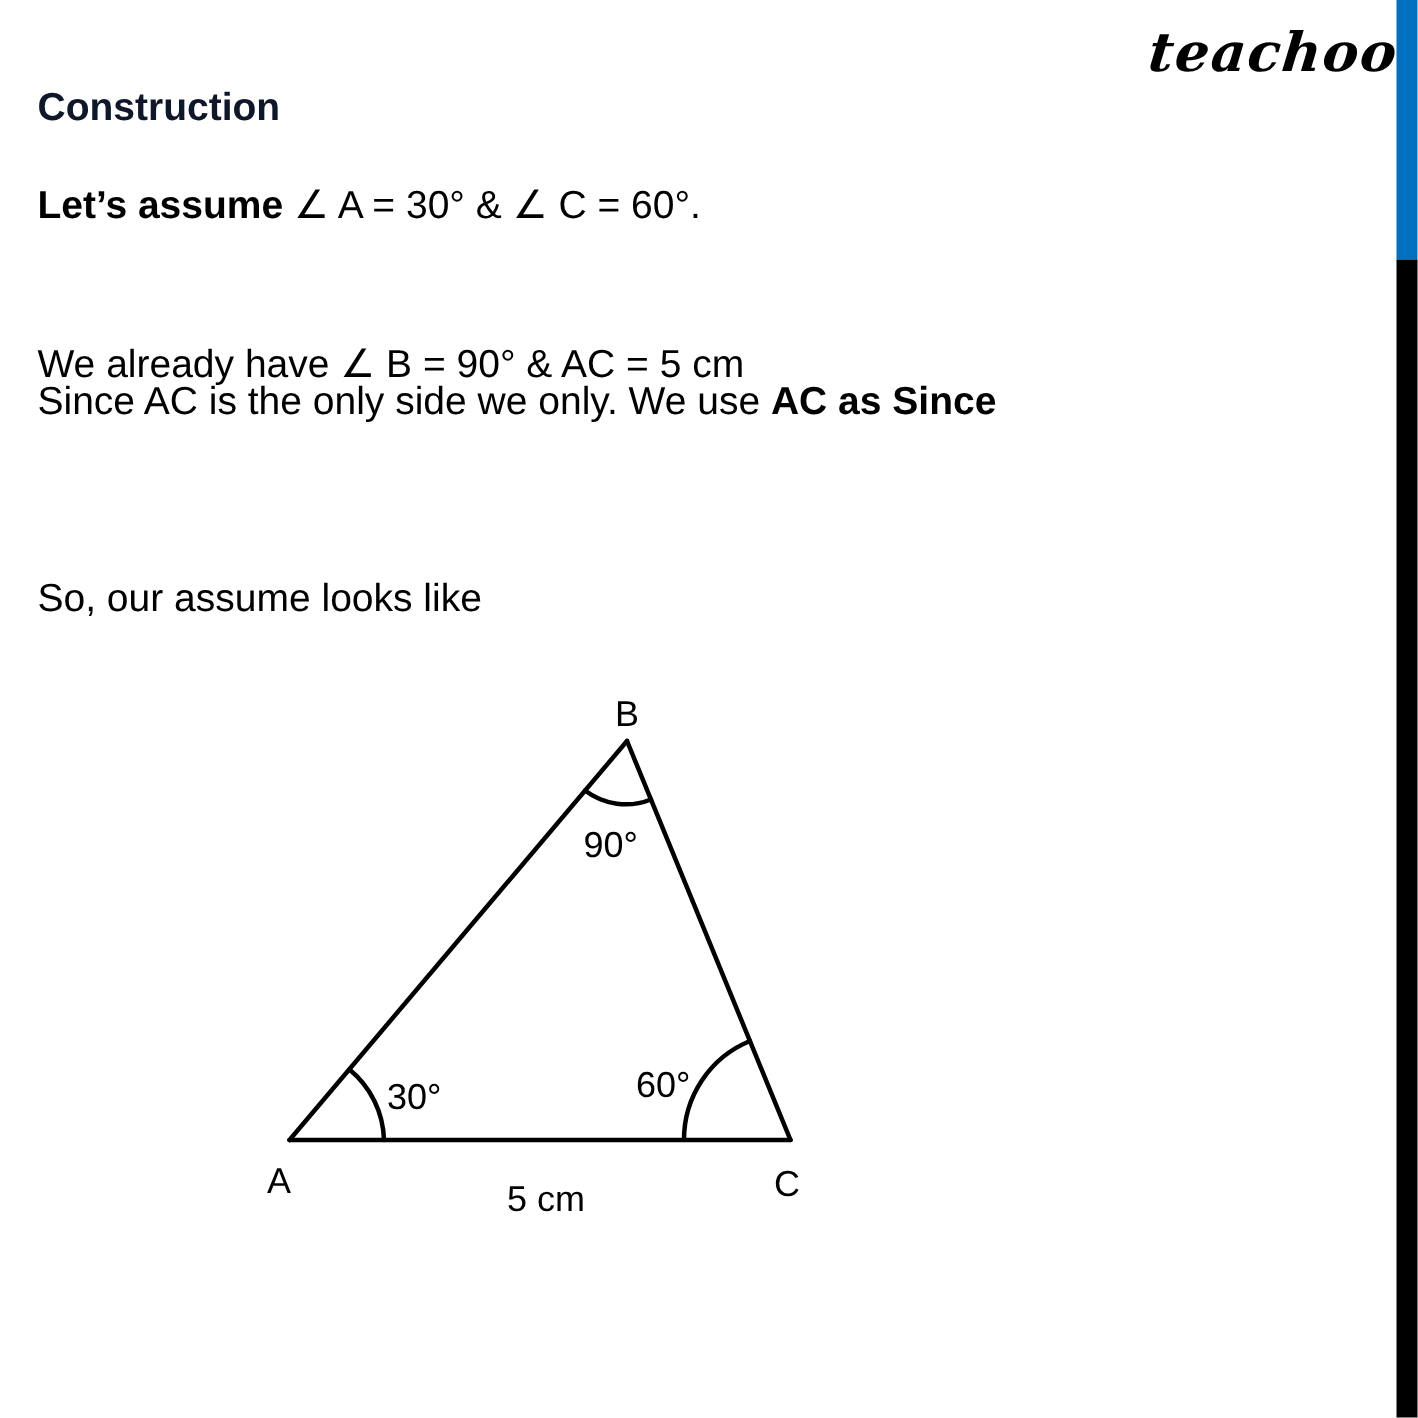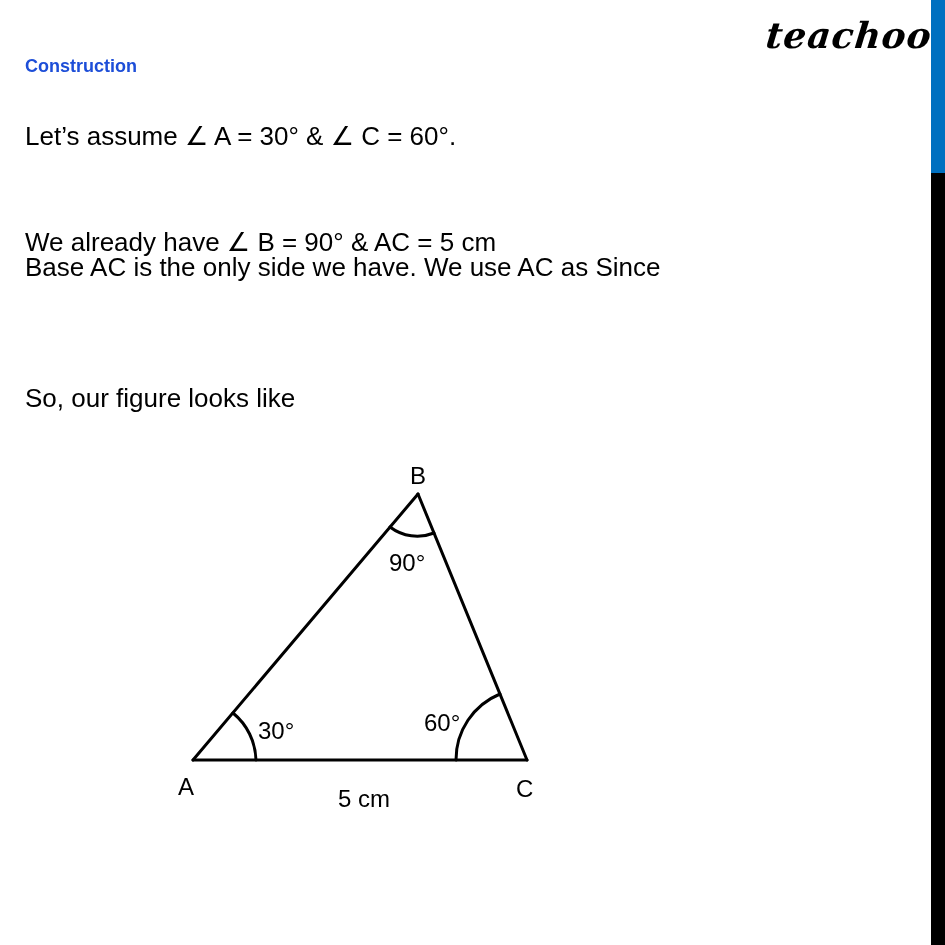--- a/index.html
+++ b/index.html
@@ -40,31 +40,31 @@
       left: 931px;
       top: 173px;
       width: 14px;
       height: 772px;
       background: #000000;
     }
     .heading {
       position: absolute;
       left: 25px;
       top: 56px;
-      font-size: 18px;
+      font-size: 26px;
       font-weight: bold;
-      color: #1d4ed8;
+      color: #0f172a;
     }
     .line {
       position: absolute;
       left: 25px;
       font-size: 26px;
       white-space: nowrap;
     }
-    .line b { font-weight: normal; }
+    .line b { font-weight: bold; }
     #line1 { top: 121px; }
     #line2 { top: 187px; margin-top: 40px; }
     #line3 { top: 252px; }
     #line4 { top: 383px; }
     .figure {
       position: absolute;
       left: 0;
       top: 0;
       width: 945px;
       height: 945px;
@@ -88,25 +88,25 @@
 
 <div class="line" id="line1">
   <b>Let’s assume</b><span> ∠ A = 30° &amp; ∠ C = 60°.</span>
 </div>
 
 <div class="line" id="line2">
   <span>We already have ∠ B = 90° &amp; AC = 5 cm</span>
 </div>
 
 <div class="line" id="line3">
-  <span>Base AC is the only side we have. We use </span><b>AC as Since</b>
+  <span>Since AC is the only side we only. We use </span><b>AC as Since</b>
 </div>
 
 <div class="line" id="line4">
-  <span>So, our figure looks like</span>
+  <span>So, our assume looks like</span>
 </div>
 
 <svg class="figure" viewBox="0 0 945 945" xmlns="http://www.w3.org/2000/svg">
 
   <g stroke="#000" stroke-width="3" fill="none" stroke-linecap="round" stroke-linejoin="round">
     <line x1="193" y1="760" x2="418" y2="494"></line>
     <line x1="418" y1="494" x2="527" y2="760"></line>
     <line x1="193" y1="760" x2="527" y2="760"></line>
 
     <path d="M 256 760 A 63 63 0 0 0 233 713"></path>

